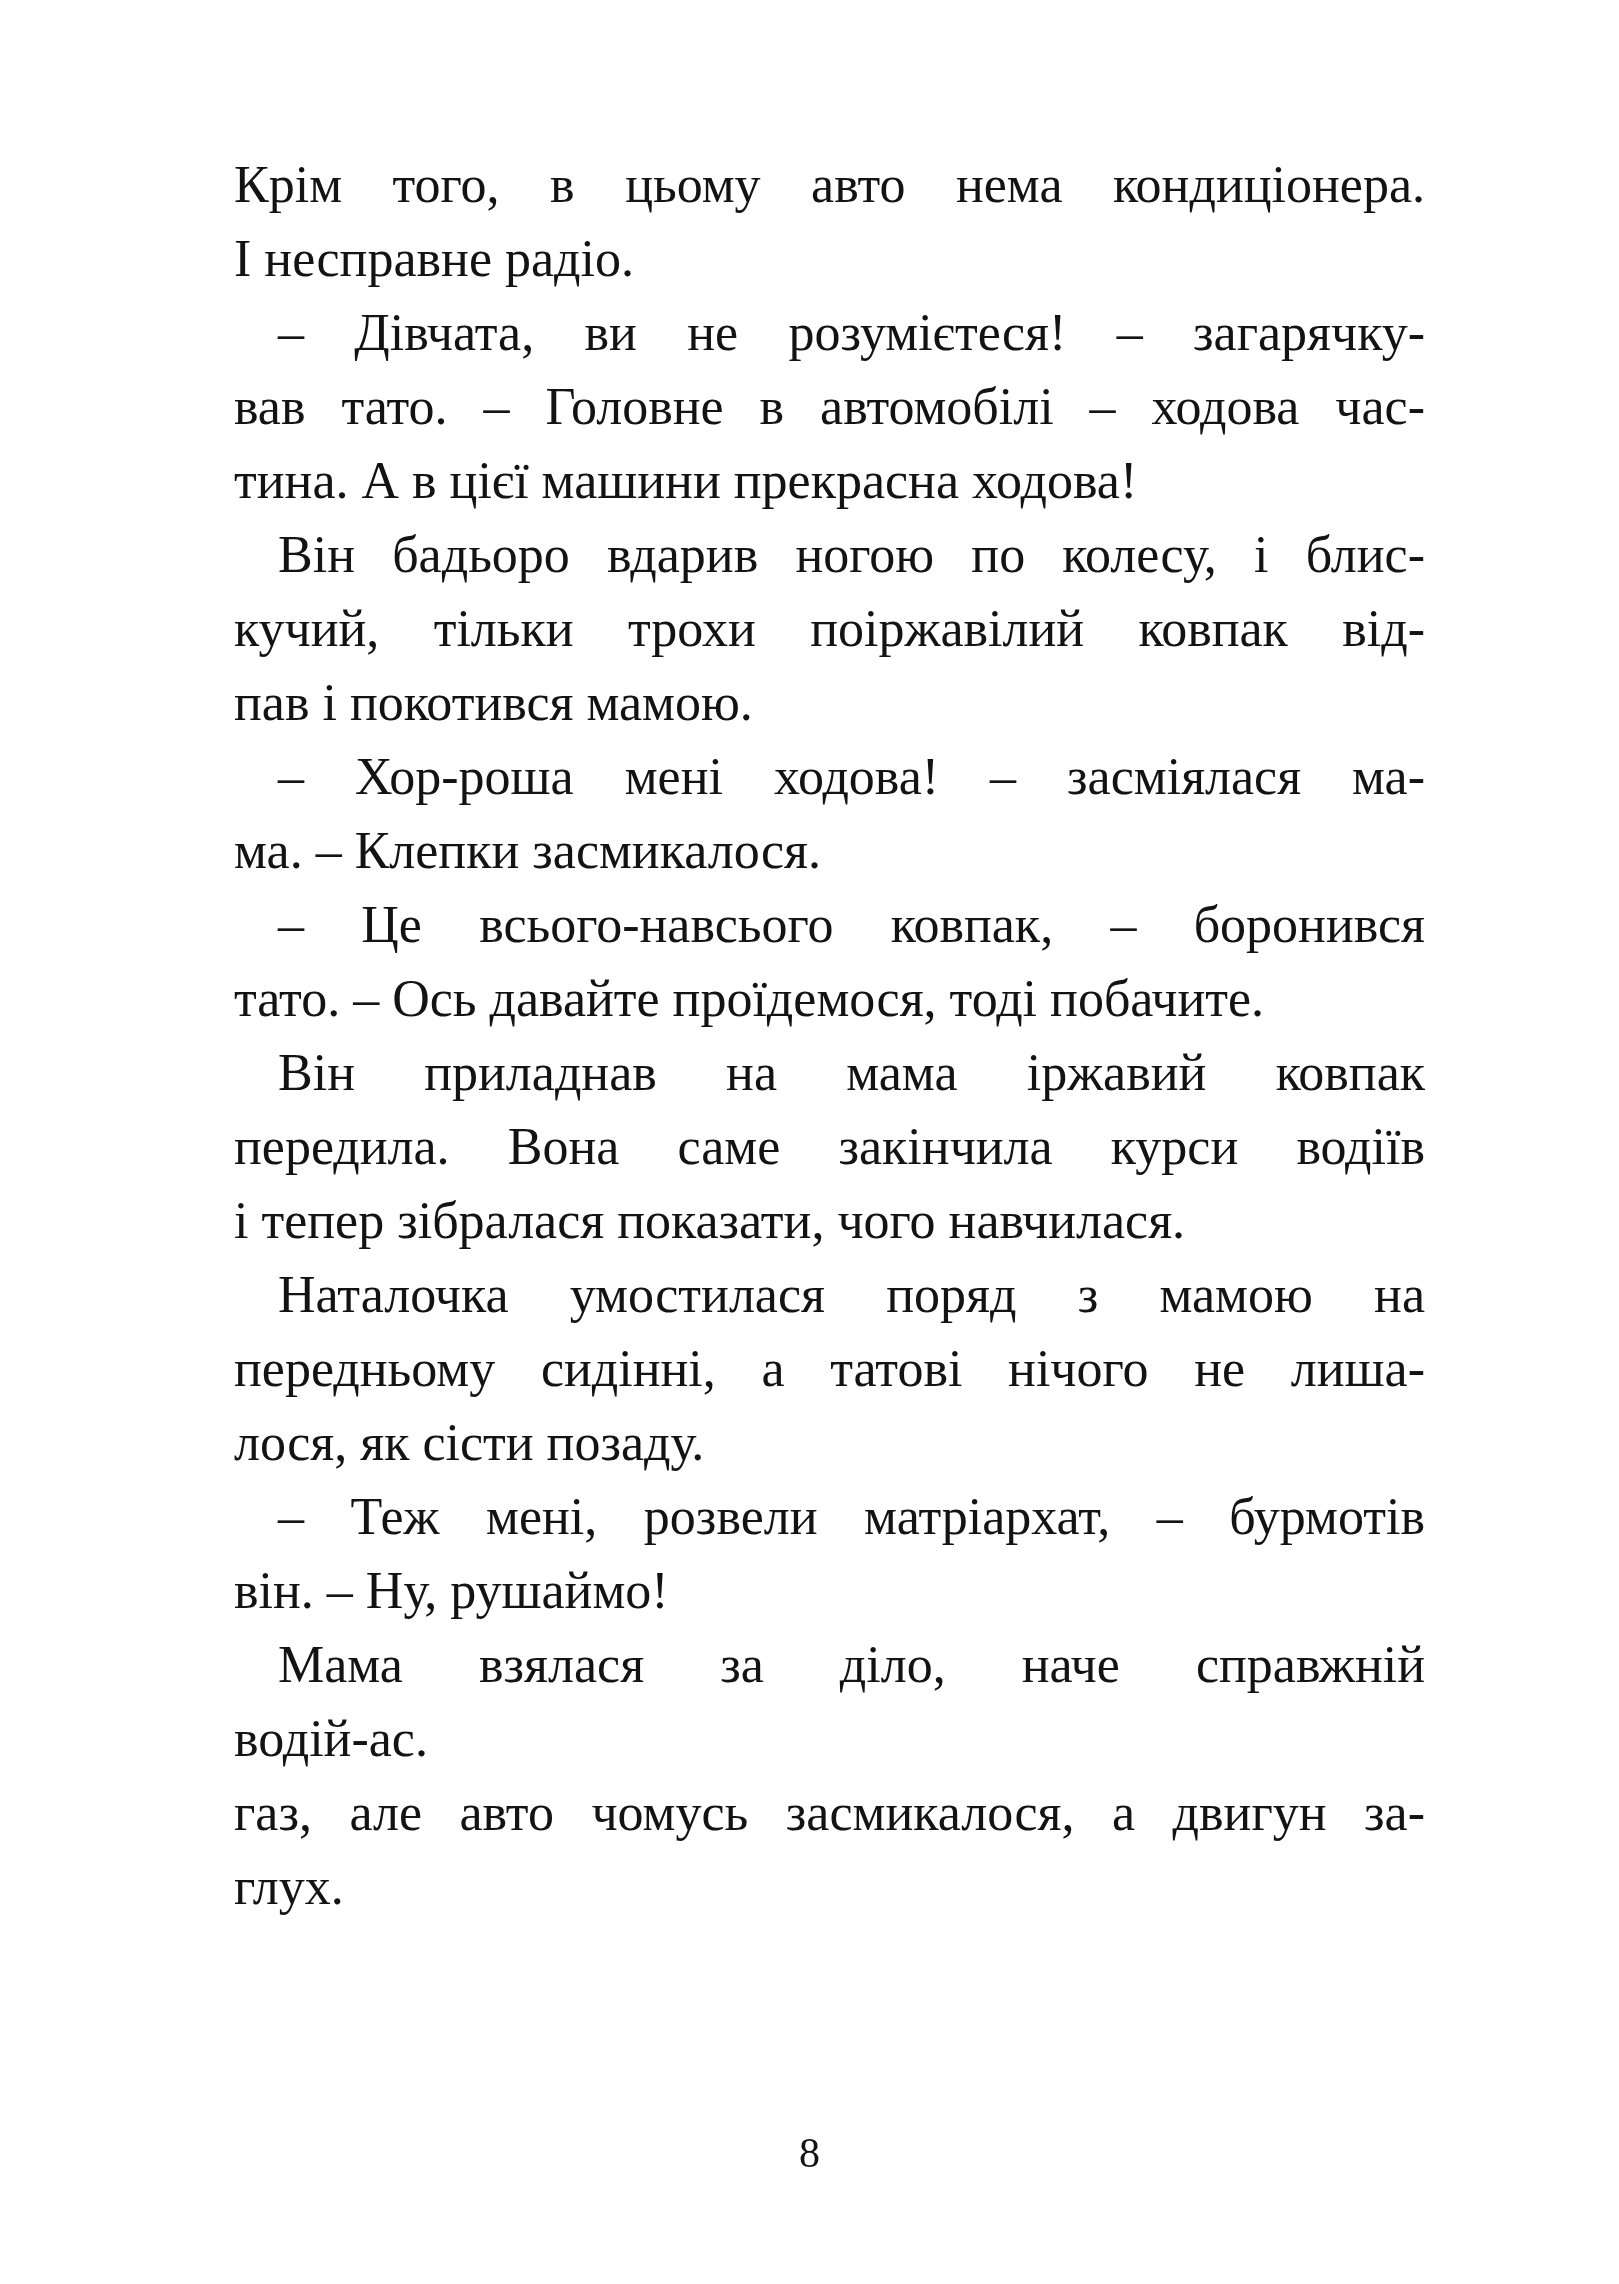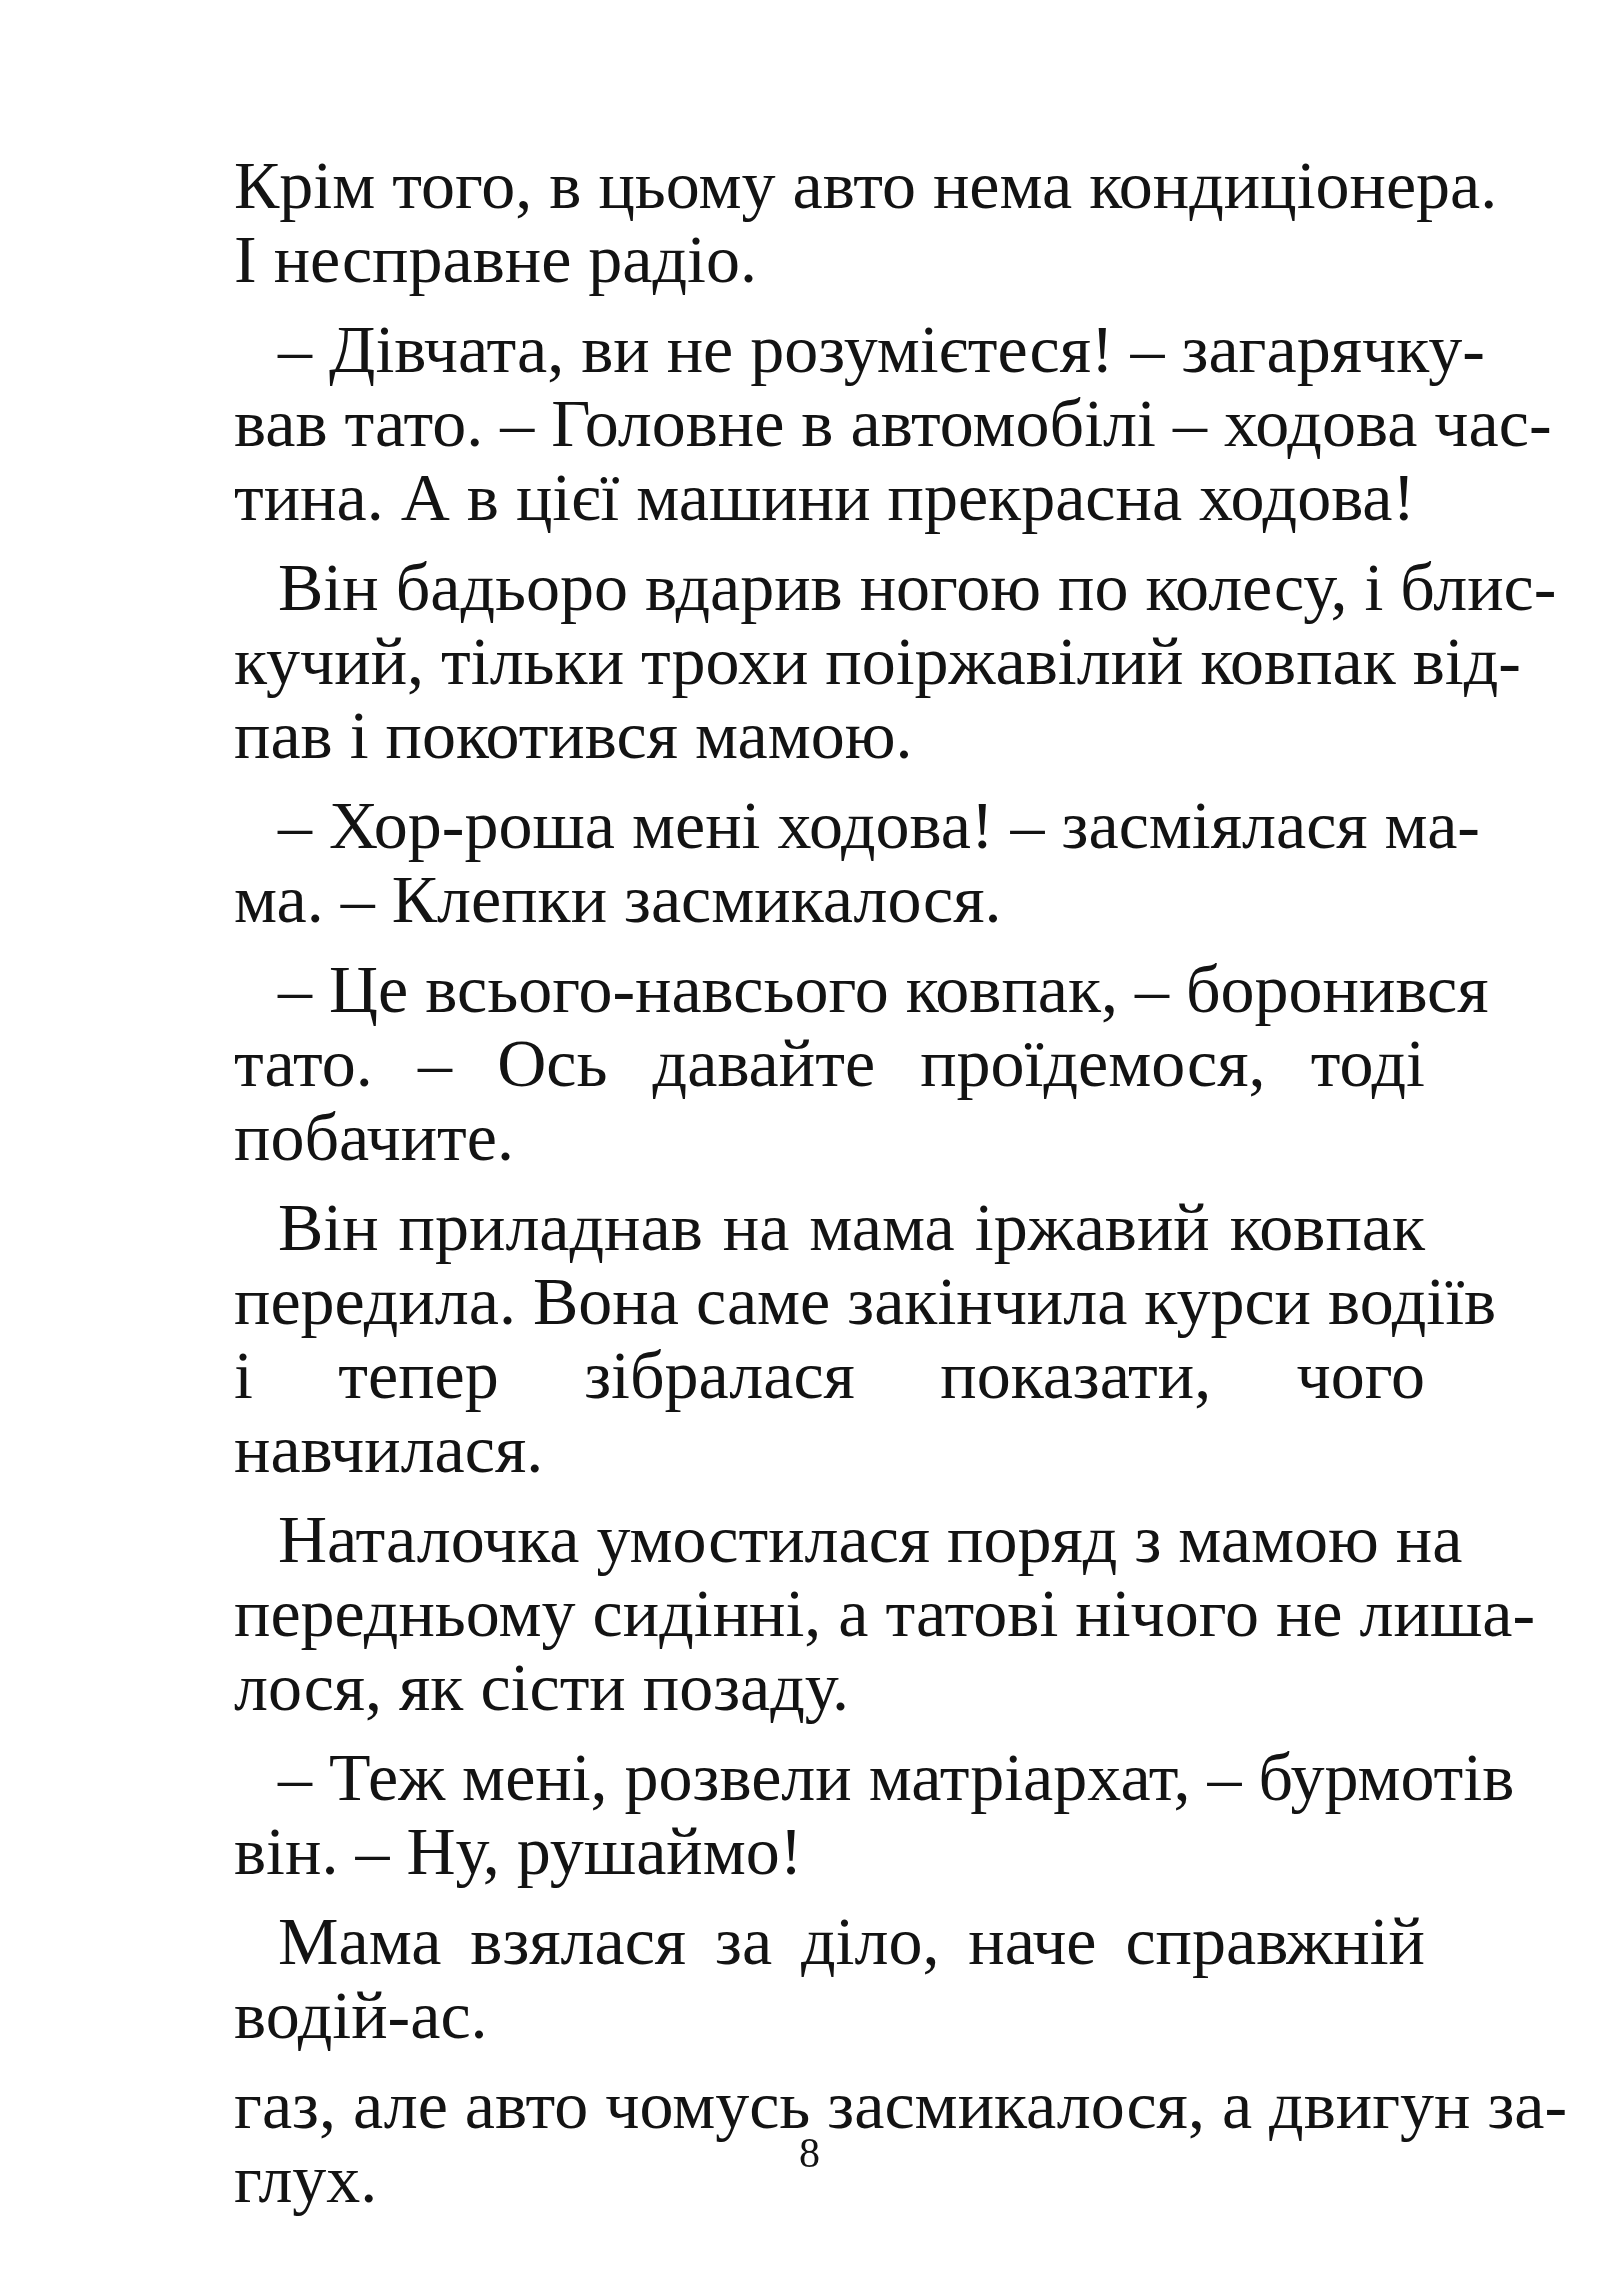--- a/index.html
+++ b/index.html
@@ -21,21 +21,21 @@
   }
   .text-block {
     position: absolute;
     left: 234px;
     top: 148px;
     width: 1191px;
   }
   .para {
     margin: 0;
     color: #131313;
-    font-size: 68px;
+    font-size: 52px;
     line-height: 74px;
     text-align: justify;
     text-justify: inter-word;
     letter-spacing: 0px;
     word-spacing: 0px;
     -webkit-font-smoothing: antialiased;
   }
   
   .line {
     display: block;
@@ -47,21 +47,21 @@
   .line.last {
     text-align-last: left;
     white-space: normal;
   }
   .line.indent::before {
     content: "";
     display: inline-block;
     width: 44px;
   }
   .para + .para {
-    margin-top: 16px;
+    margin-top: 0;
   }
   .page-number {
     position: absolute;
     left: 0;
     right: 0;
     top: 2127px;
     text-align: center;
     color: #131313;
     font-size: 42px;
     line-height: 52px;

